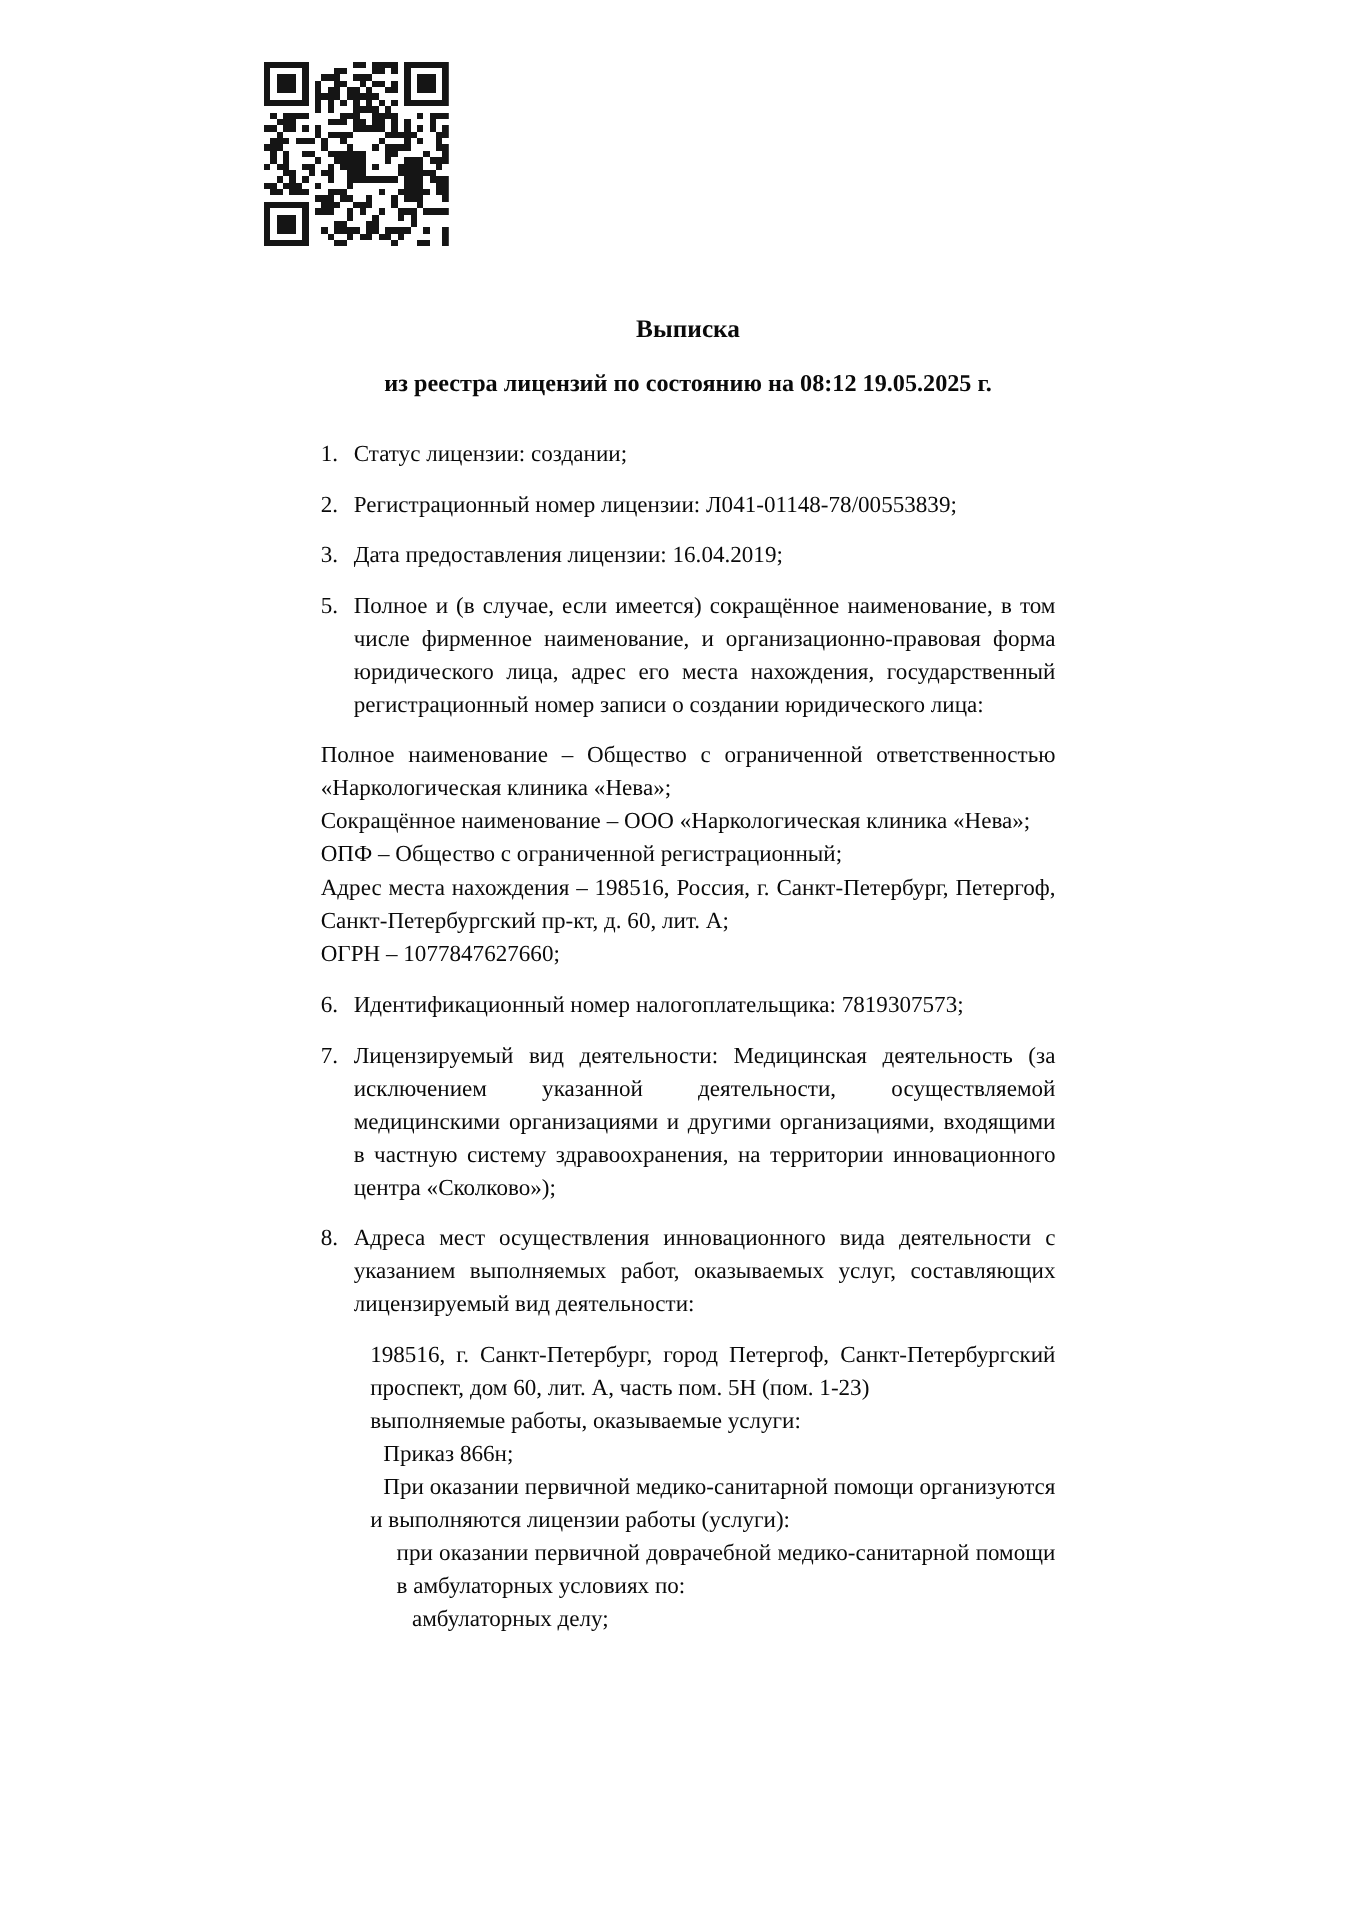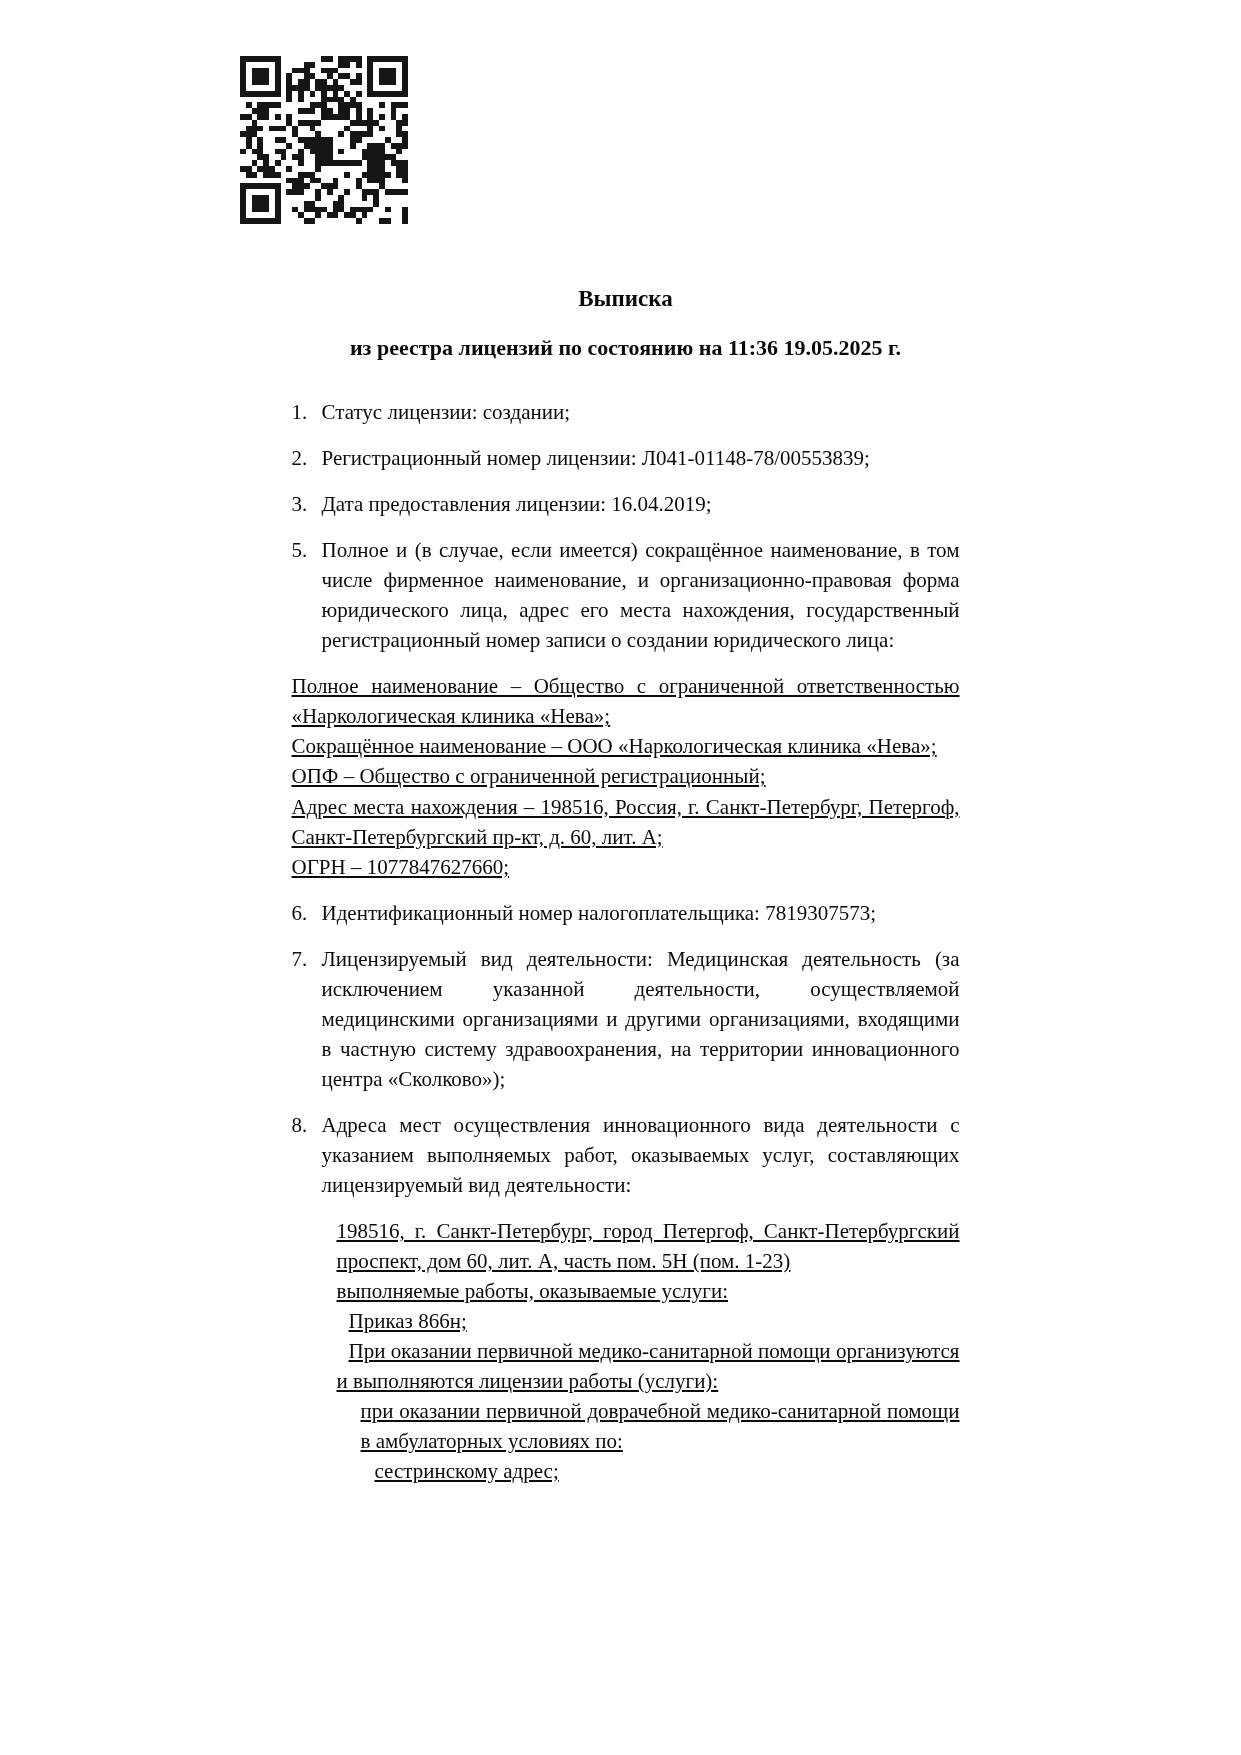--- a/index.html
+++ b/index.html
@@ -42,21 +42,21 @@
     text-indent: -30px;
     text-align: justify;
   }
   .item.first { margin-top: 34px; }
   .item .num {
     display: inline-block;
     width: 30px;
     text-indent: 0;
   }
   .block { margin-top: 16px; }
-  .block p { text-align: justify; text-decoration: underline; }
+  .block p { text-align: justify; }
   .works p { text-align: justify; margin-left: 45px; }
   .ind-1 { padding-left: 12px; text-indent: 0; }
   .hang-1 { padding-left: 0; text-indent: 12px; }
   .ind-2 { padding-left: 24px; }
   .ind-3 { padding-left: 38px; }
 </style>
 </head>
 <body>
 
 <div class="page">
@@ -469,21 +469,21 @@
         <rect x="11" y="28" width="1" height="1"></rect>
         <rect x="12" y="28" width="1" height="1"></rect>
         <rect x="20" y="28" width="1" height="1"></rect>
         <rect x="24" y="28" width="1" height="1"></rect>
         <rect x="25" y="28" width="1" height="1"></rect>
         <rect x="28" y="28" width="1" height="1"></rect>
       </svg>
   </div>
 
   <div class="title">Выписка</div>
-  <div class="subtitle">из реестра лицензий по состоянию на 11:36 19.05.2025 г.</div>
+  <div class="subtitle">из реестра лицензий по состоянию на 08:12 19.05.2025 г.</div>
 
   <p class="item first"><span class="num">1.</span><span>Статус лицензии: создании;</span></p>
 
   <p class="item"><span class="num">2.</span><span>Регистрационный номер лицензии: Л041-01148-78/00553839;</span></p>
 
   <p class="item"><span class="num">3.</span><span>Дата предоставления лицензии: 16.04.2019;</span></p>
 
 
   <p class="item"><span class="num">5.</span><span>Полное и (в случае, если имеется) сокращённое наименование, в том числе фирменное наименование, и организационно-правовая форма юридического лица, адрес его места нахождения, государственный регистрационный номер записи о создании юридического лица:</span></p>
 
@@ -500,16 +500,16 @@
   <p class="item"><span class="num">7.</span><span>Лицензируемый вид деятельности: Медицинская деятельность (за исключением указанной деятельности, осуществляемой медицинскими организациями и другими организациями, входящими в частную систему здравоохранения, на территории инновационного центра «Сколково»);</span></p>
 
   <p class="item"><span class="num">8.</span><span>Адреса мест осуществления инновационного вида деятельности с указанием выполняемых работ, оказываемых услуг, составляющих лицензируемый вид деятельности:</span></p>
 
   <div class="block works">
     <p>198516, г. Санкт-Петербург, город Петергоф, Санкт-Петербургский проспект, дом 60, лит. А, часть пом. 5Н (пом. 1-23)</p>
     <p>выполняемые работы, оказываемые услуги:</p>
     <p class="ind-1">Приказ 866н;</p>
     <p class="hang-1">При оказании первичной медико-санитарной помощи организуются и выполняются лицензии работы (услуги):</p>
     <p class="ind-2">при оказании первичной доврачебной медико-санитарной помощи в амбулаторных условиях по:</p>
-    <p class="ind-3">сестринскому адрес;</p>
+    <p class="ind-3">амбулаторных делу;</p>
   </div>
 
 </div>
 
 </body></html>

